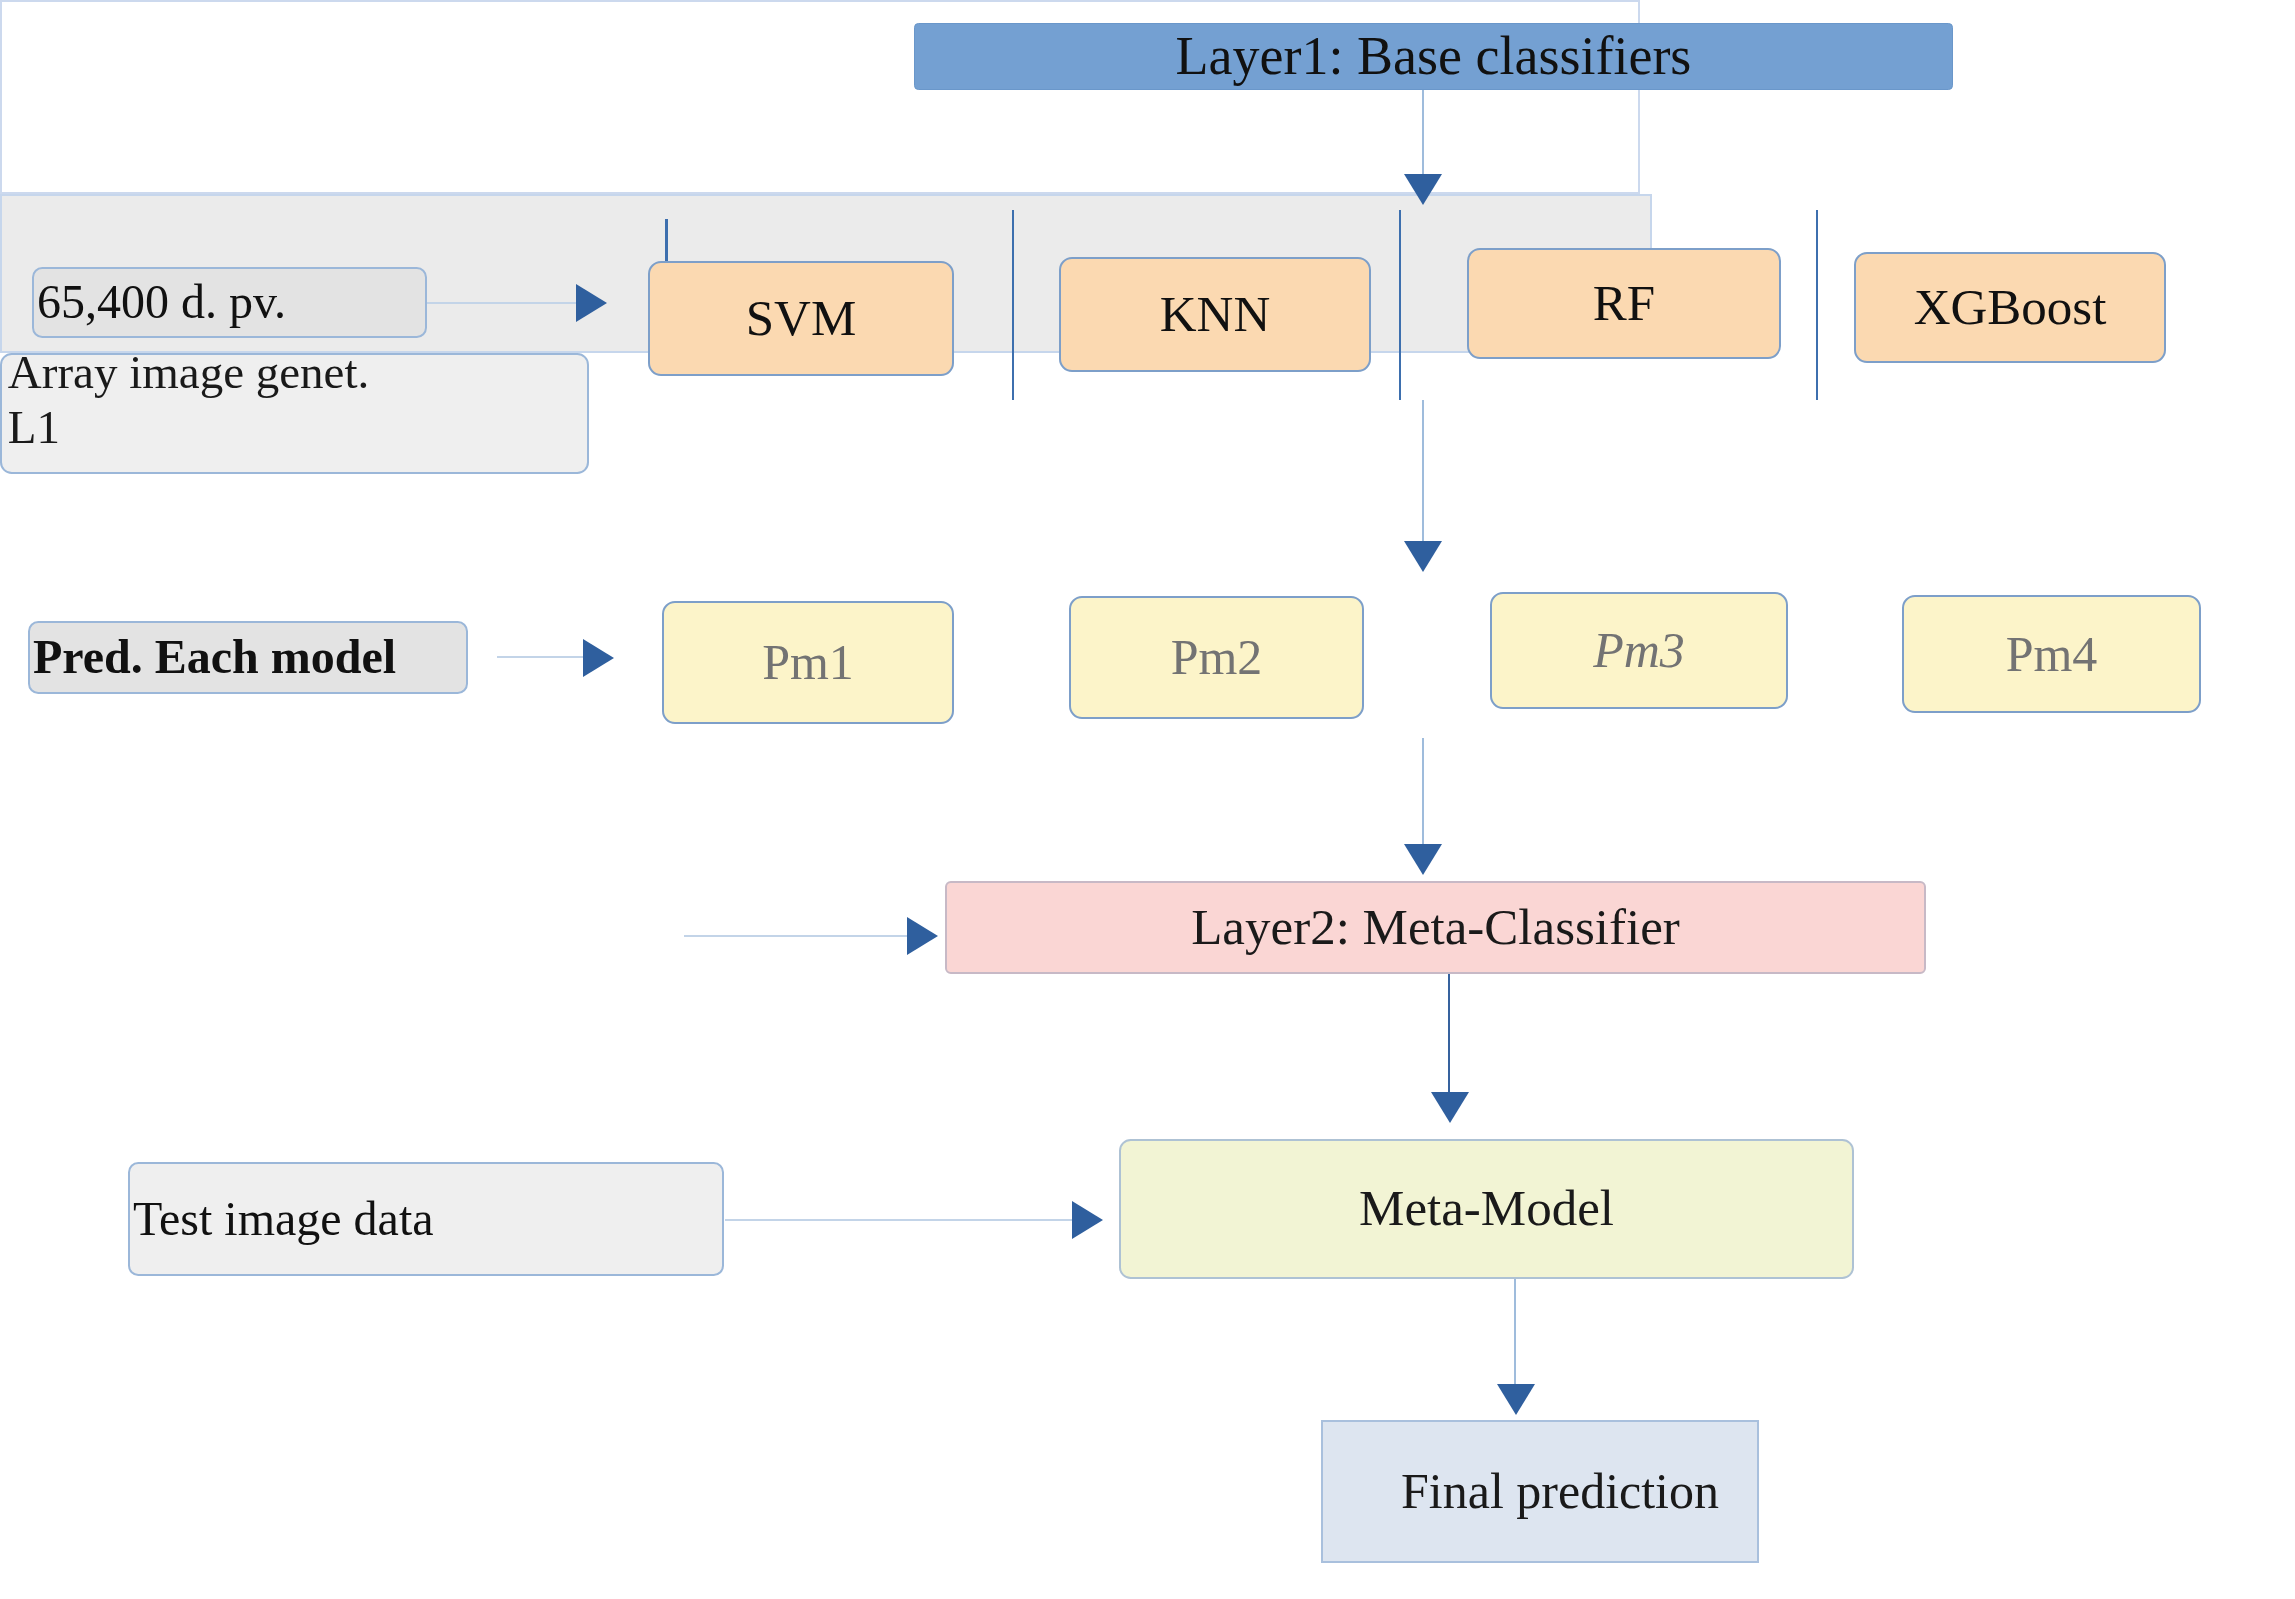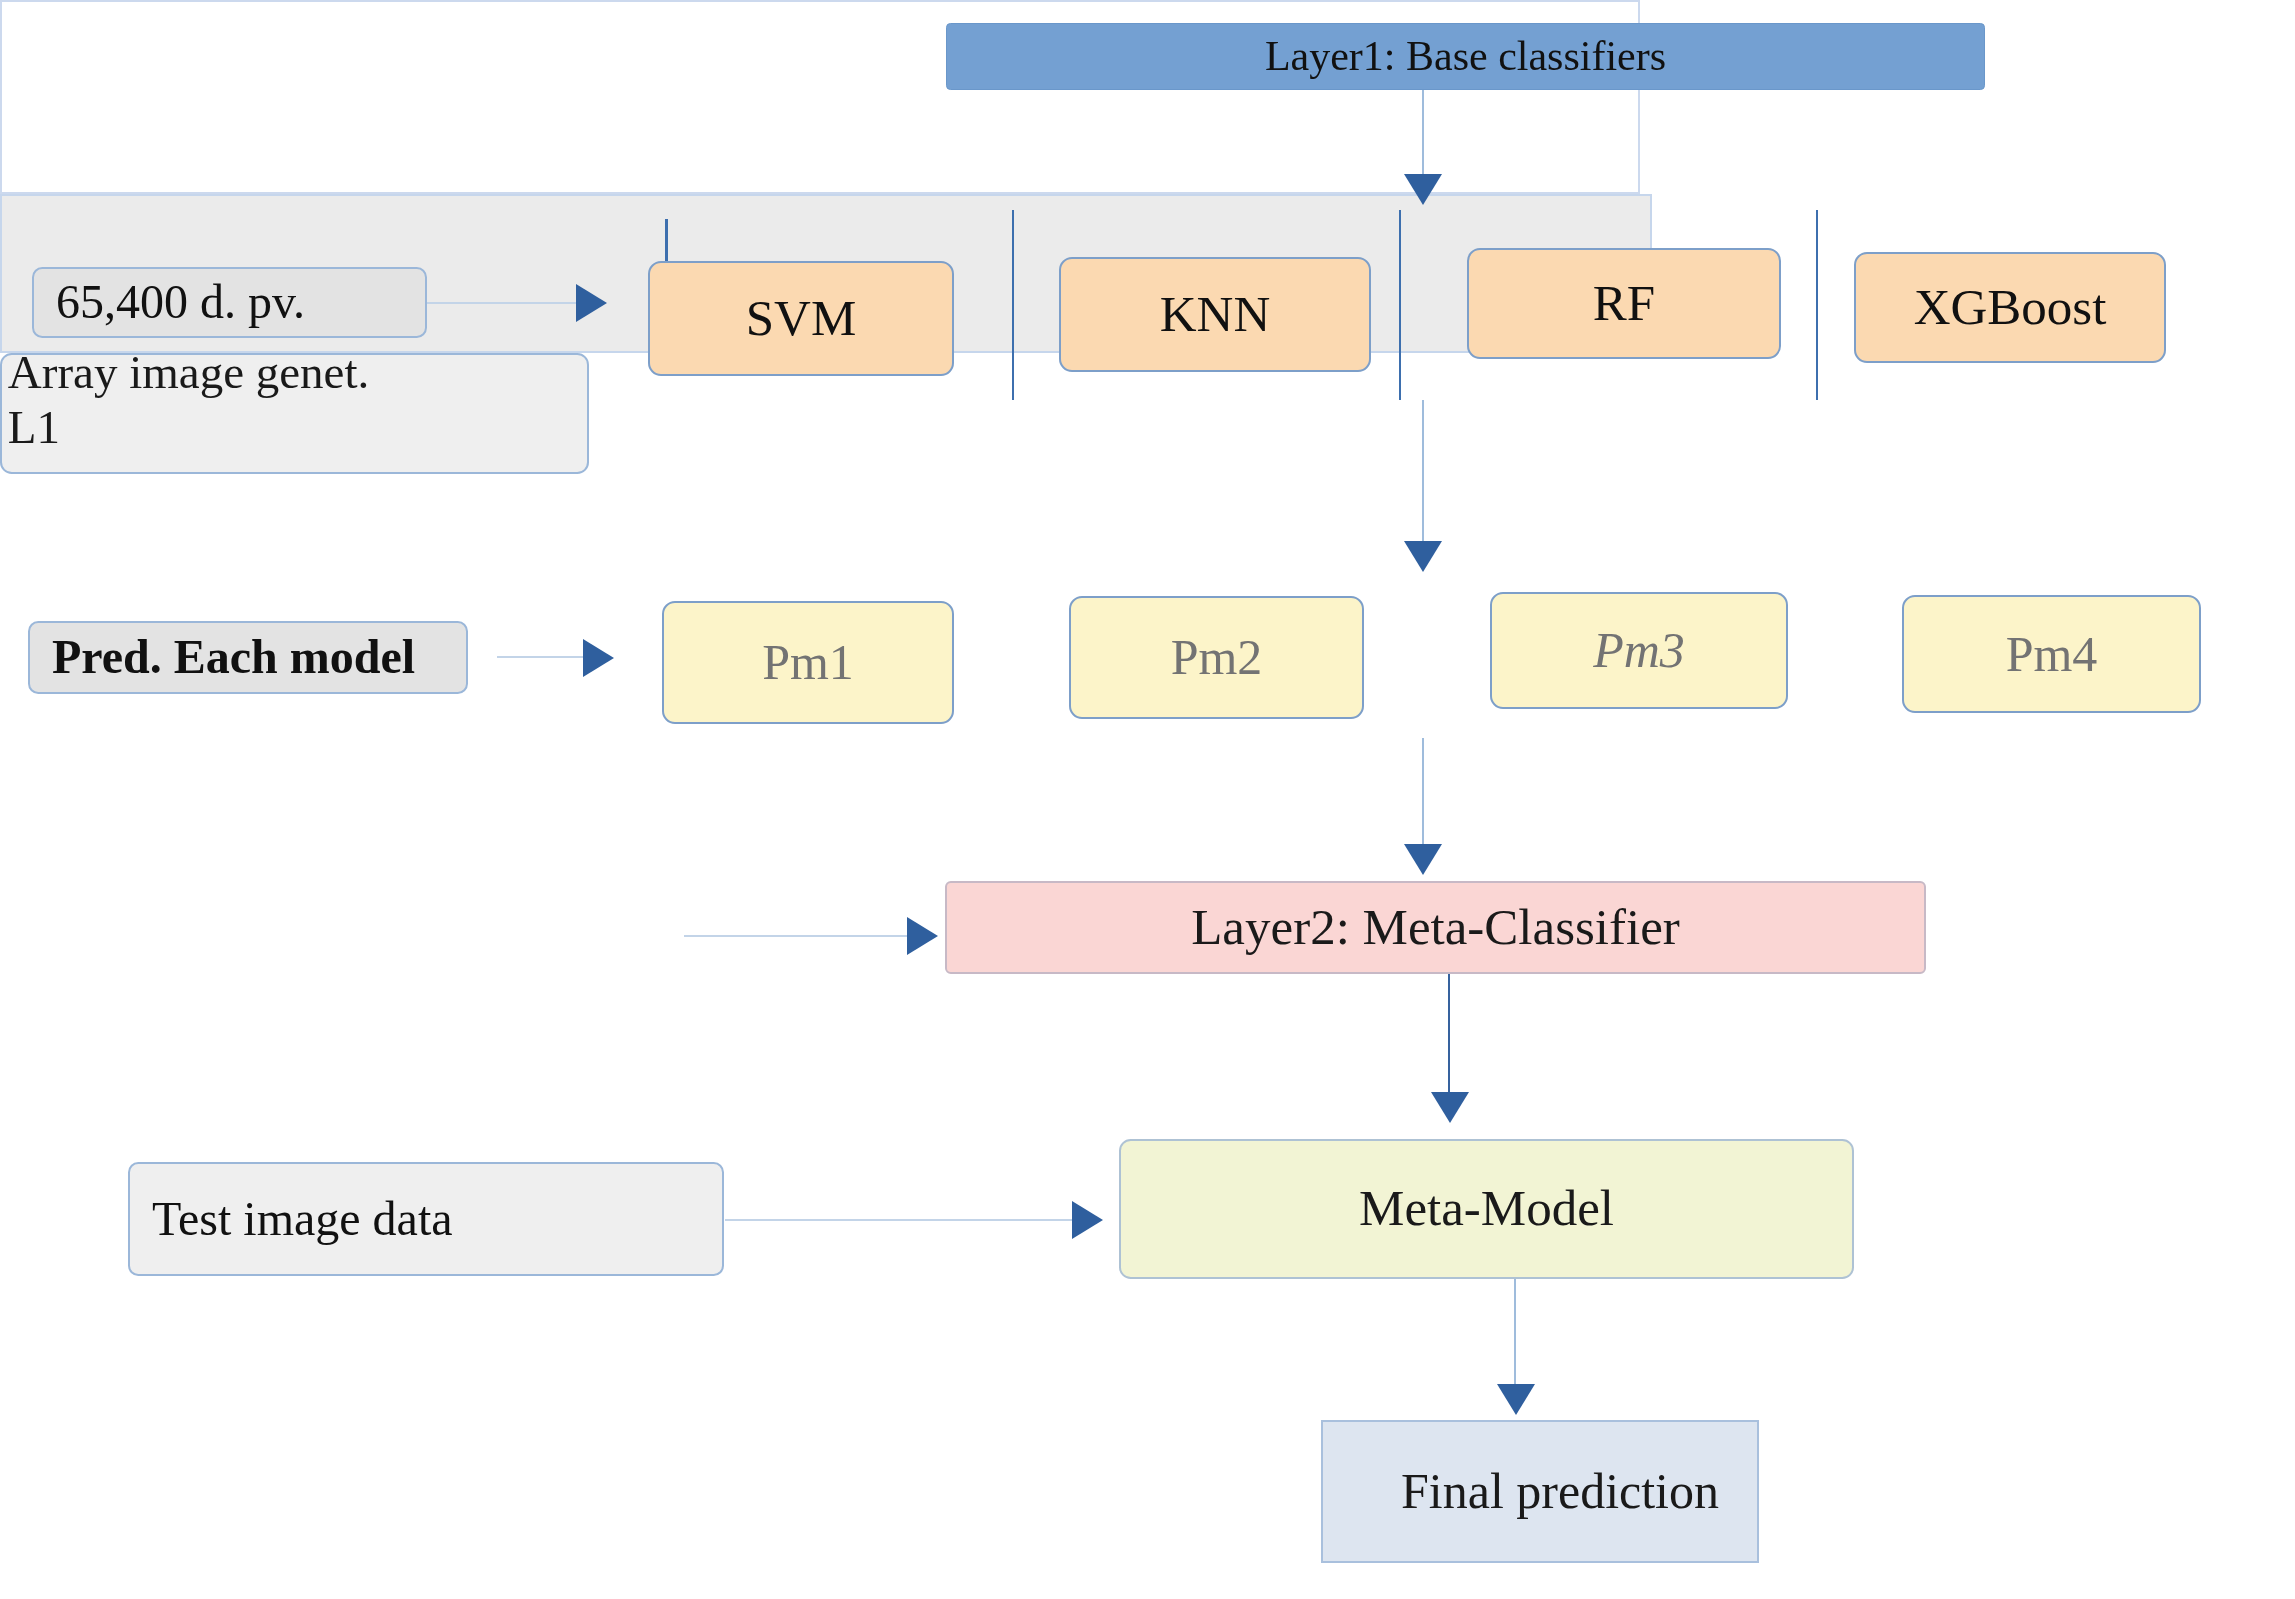--- a/index.html
+++ b/index.html
@@ -31,23 +31,22 @@
 
   
   #layer1-title {
     left: 914px;
     top: 23px;
     width: 1039px;
     height: 67px;
     background: #74a0d2;
     border: 1.5px solid #6a97ca;
     border-radius: 4.4px;
-    font-size: 42px;
+    font-size: 54px;
     color: #111111;
-    margin-left: 32px;
   }
 
   
   #base-row {
     left: 610px;
     top: 210px;
     width: 1636px;
     height: 190px;
     background: #ffffff;
     border: 2.2px solid #ccd9ee;
@@ -108,21 +107,21 @@
   #pm-4 { left: 1902px; top: 595px; width: 299px; height: 118px; }
 
   
   .src-label {
     background: #e3e3e3;
     border: 2.2px solid #9bb7d9;
     border-radius: 10.2px;
     font-size: 47px;
     color: #111111;
     justify-content: flex-start;
-    padding-left: 22px;
+    padding-left: 3px;
   }
   #label-pv {
     left: 32px;
     top: 267px;
     width: 395px;
     height: 71px;
     font-size: 48px;
   }
   #label-pred {
     left: 28px;

